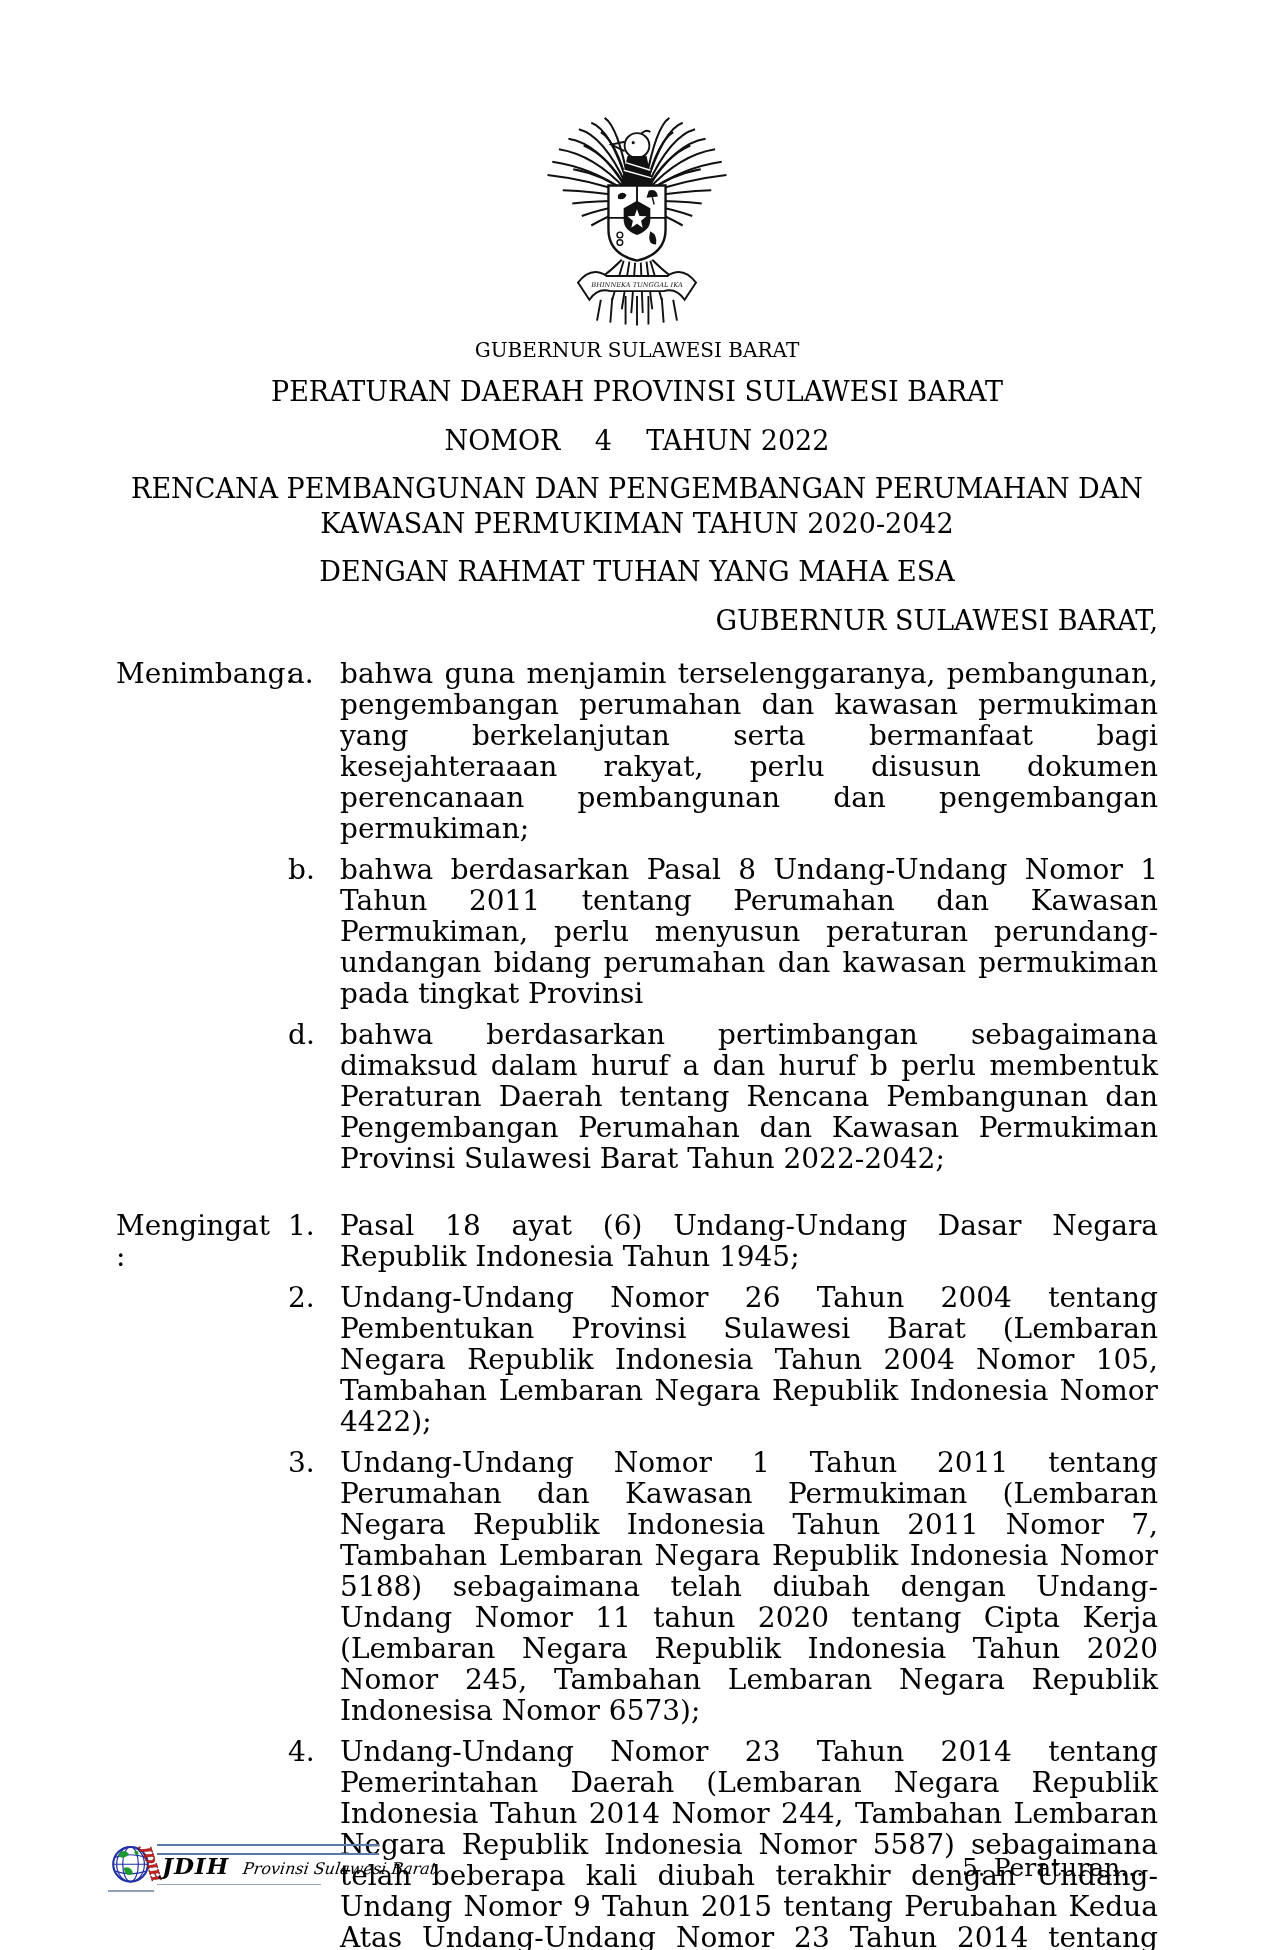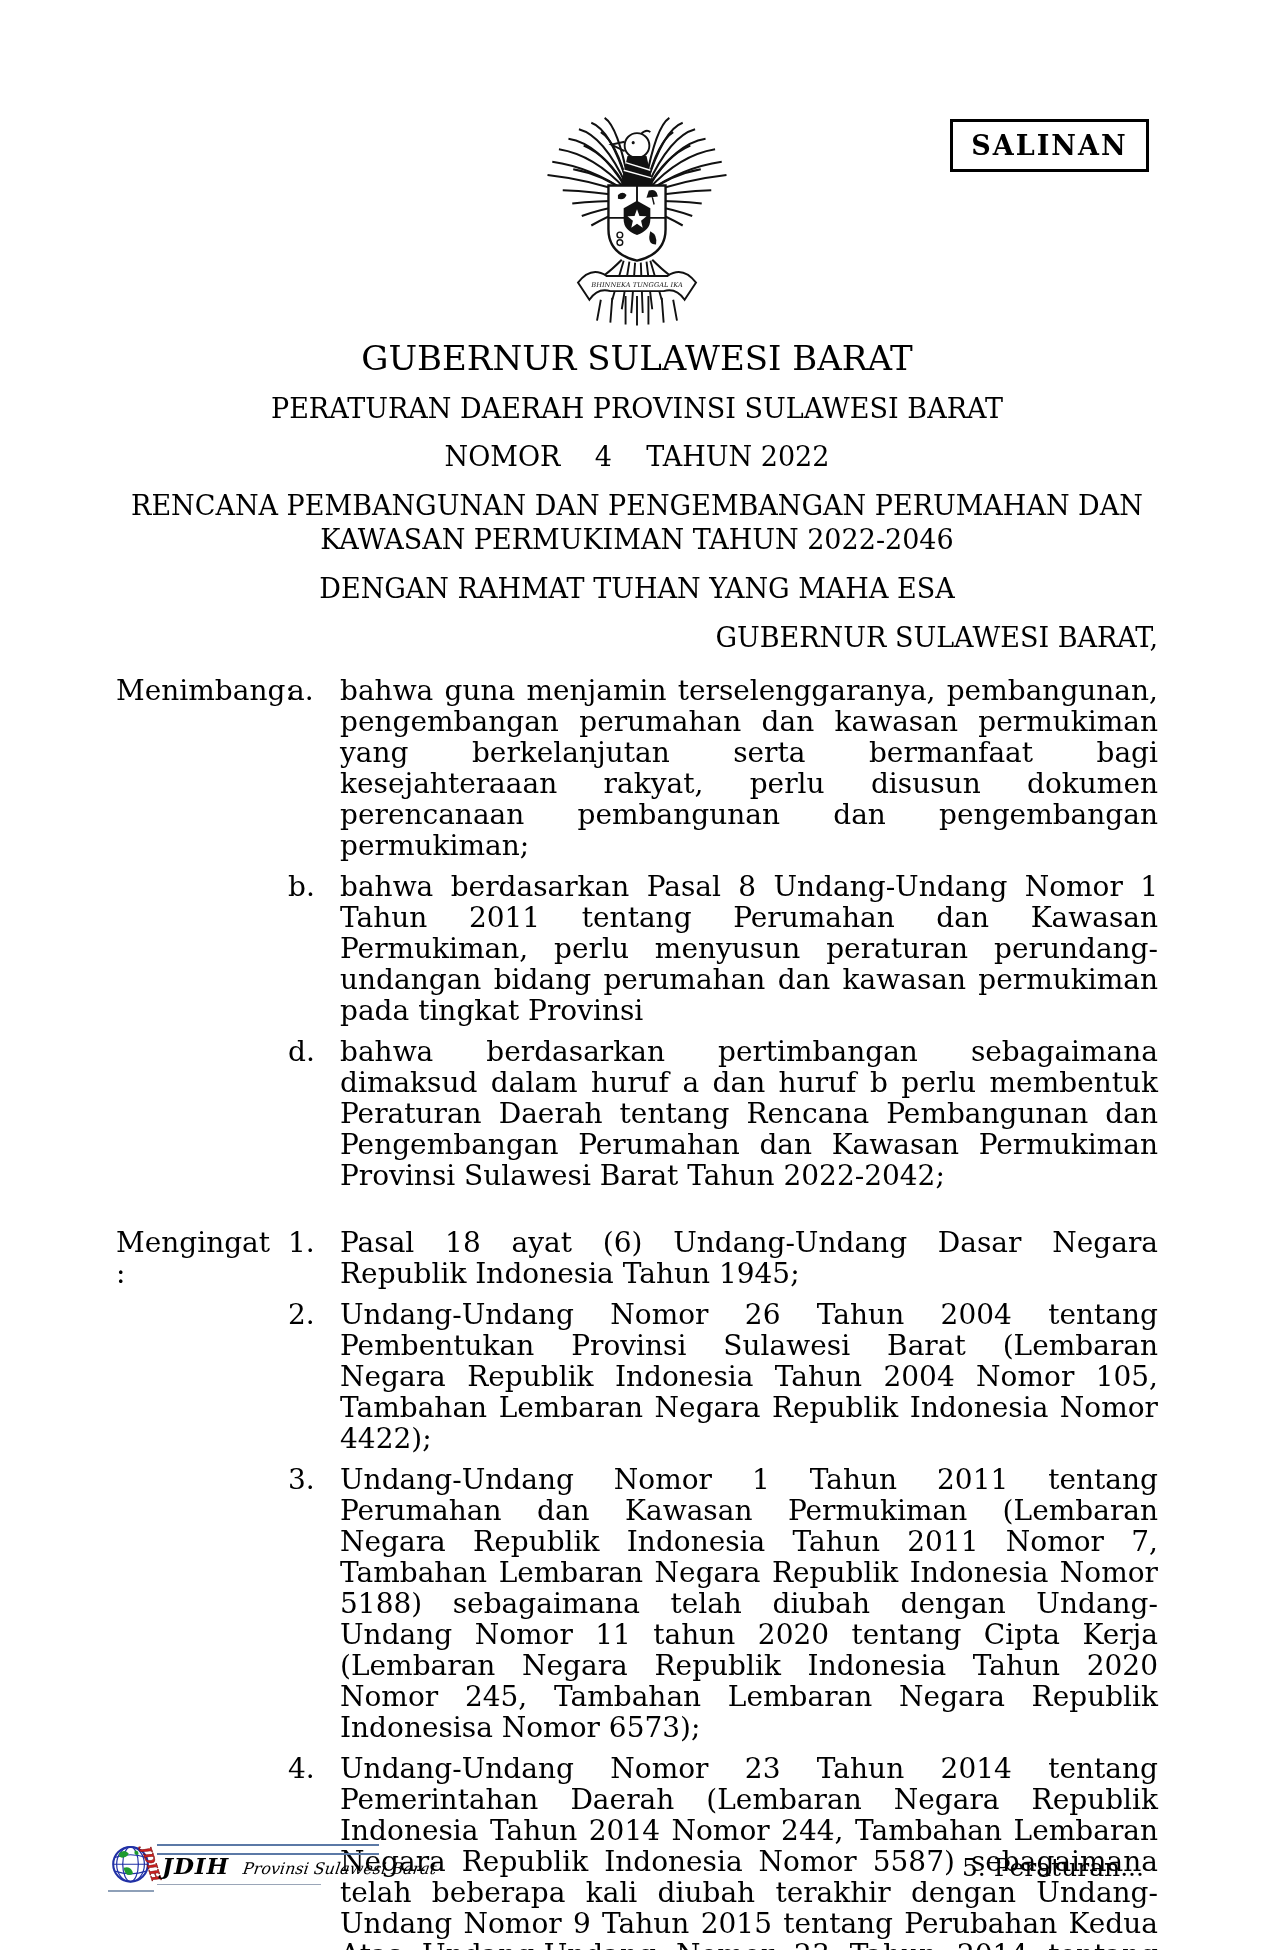--- a/index.html
+++ b/index.html
@@ -17,21 +17,21 @@
   .emblem-wrap{margin:96px auto 4px auto;width:200px;height:238px;text-align:right;}
   .emblem-wrap svg{width:100%;height:100%;display:block;}
   
   .salinan-box{
     position:absolute;left:950px;top:119px;width:193px;height:47px;
     border:3px solid #000;display:flex;align-items:center;justify-content:center;
     font-weight:bold;font-size:27px;letter-spacing:2px;
   }
   
   .titles{text-align:center;}
-  .t-authority{font-size:34px;line-height:1.2;margin-bottom:13px;}
+  .t-authority{font-size:20px;line-height:1.2;margin-bottom:13px;}
   .t-h{font-size:27px;line-height:1.28;margin-bottom:14px;}
   .t-number{white-space:pre;}
   .t-subject{margin-left:-18px;margin-right:-18px;}
   .t-enacting{margin-bottom:20px;text-align:right;}
   
   .sec{display:flex;align-items:flex-start;font-size:28px;line-height:31px;}
   .sec-mengingat{margin-top:36px;}
   .sec-label{width:172px;flex:none;}
   .sec-items{flex:1;}
   .li{display:flex;margin-bottom:10px;}
@@ -50,23 +50,20 @@
   .f-jdih{font-weight:bold;font-style:italic;font-size:23px;letter-spacing:1px;}
   .f-sub{font-style:italic;font-size:16px;margin-left:14px;transform:skewX(-8deg);}
   .f-thinline{position:absolute;left:157px;top:46px;width:164px;height:1px;background:#9aa6b8;}
   .f-globeline{position:absolute;left:108px;top:52px;width:46px;height:2px;background:#8ea0b8;}
 </style>
 </head>
 <body>
 
 <div class="page">
 
-  <div class="salinan-box">
-    <span>SALINAN</span>
-  </div>
 
   <div class="content">
 
     <div class="emblem-wrap">
       <svg viewBox="0 0 200 250" xmlns="http://www.w3.org/2000/svg" fill="none" stroke="#111" stroke-width="2">
 
         <g stroke-width="2.2">
           <path d="M112,102 Q150,88 194,83"></path>
           <path d="M112,100 Q148,75 189,69"></path>
           <path d="M112,98 Q145,62 182,56"></path>
@@ -127,21 +124,21 @@
         <path d="M38,196 Q52,178 68,189 L132,189 Q148,178 162,196 L150,214 Q141,201 128,205 L72,205 Q59,201 50,214 Z" fill="#fff" stroke-width="2"></path>
         <text x="100" y="201" text-anchor="middle" font-size="7" font-style="italic" fill="#111" stroke="none" font-family="'DejaVu Serif',serif">BHINNEKA TUNGGAL IKA</text>
         <path d="M62,214 L58,236 M74,212 L72,238 M88,210 L88,240 M100,210 L100,241 M112,210 L112,240 M126,212 L128,238 M138,214 L142,236" stroke-width="2"></path>
       </svg>
     </div>
 
     <div class="titles">
       <div class="t-authority">GUBERNUR SULAWESI BARAT</div>
       <div class="t-h">PERATURAN DAERAH PROVINSI SULAWESI BARAT</div>
       <div class="t-h t-number">NOMOR    4    TAHUN 2022</div>
-      <div class="t-h t-subject">RENCANA PEMBANGUNAN DAN PENGEMBANGAN PERUMAHAN DAN KAWASAN PERMUKIMAN TAHUN 2022-2046</div>
+      <div class="t-h t-subject">RENCANA PEMBANGUNAN DAN PENGEMBANGAN PERUMAHAN DAN KAWASAN PERMUKIMAN TAHUN 2020-2042</div>
       <div class="t-h">DENGAN RAHMAT TUHAN YANG MAHA ESA</div>
       <div class="t-h t-enacting">GUBERNUR SULAWESI BARAT,</div>
     </div>
 
     <div class="sec">
       <div class="sec-label">Menimbang:</div>
       <div class="sec-items">
 
           <div class="li">
             <div class="li-marker">a.</div>

